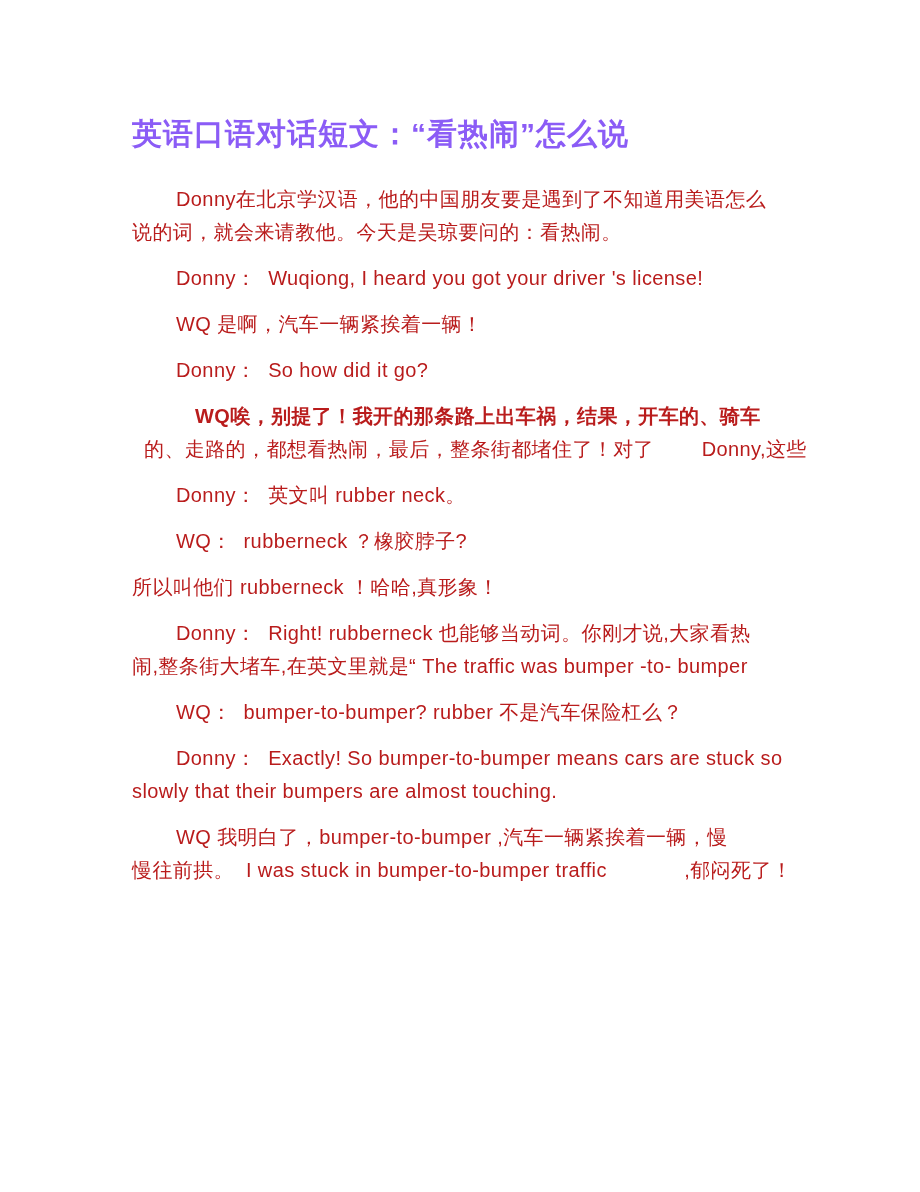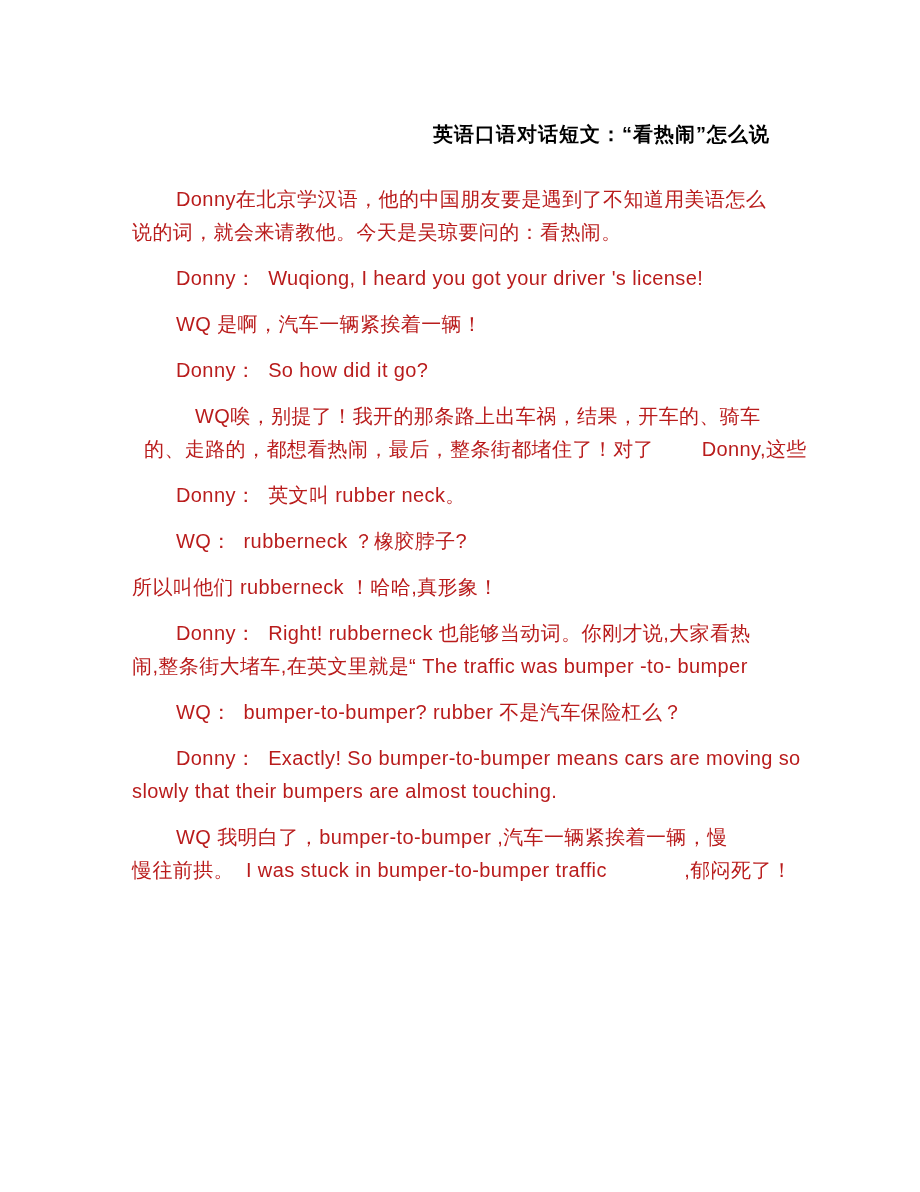--- a/index.html
+++ b/index.html
@@ -16,41 +16,41 @@
   }
   .page {
     box-sizing: border-box;
     width: 920px;
     height: 1192px;
     padding: 115px 150px 0 132px;
     background: #ffffff;
   }
   .title {
     margin: 0 0 30px 0;
-    font-size: 20px;
+    font-size: 30px;
     line-height: 38px;
     font-weight: 700;
-    text-align: right;
+    text-align: left;
     letter-spacing: 1px;
     white-space: pre;
-    color: #000000;
+    color: #8b5cf6;
   }
   .para {
     margin: 0 0 13px 0;
   }
   .line {
     display: block;
     white-space: pre;
     font-size: 20px;
     line-height: 33px;
     letter-spacing: 0.4px;
     color: #b91c1c;
   }
   .ind2  { padding-left: 44px; }  
-  .ind3  { padding-left: 63px; }  
+  .ind3  { padding-left: 63px; font-weight: bold; }  
   .ind05 { padding-left: 12px; }  
 </style>
 </head>
 <body>
 
 <div class="page">
 
   <h1 class="title">英语口语对话短文：“看热闹”怎么说</h1>
 
   <div>
@@ -93,21 +93,21 @@
     <div class="para">
       <span class="line ind2">Donny：  Right! rubberneck 也能够当动词。你刚才说,大家看热</span>
       <span class="line">闹,整条街大堵车,在英文里就是“ The traffic was bumper -to- bumper</span>
     </div>
 
     <div class="para">
       <span class="line ind2">WQ：  bumper-to-bumper? rubber 不是汽车保险杠么？</span>
     </div>
 
     <div class="para">
-      <span class="line ind2">Donny：  Exactly! So bumper-to-bumper means cars are moving so</span>
+      <span class="line ind2">Donny：  Exactly! So bumper-to-bumper means cars are stuck so</span>
       <span class="line">slowly that their bumpers are almost touching.</span>
     </div>
 
     <div class="para">
       <span class="line ind2">WQ 我明白了，bumper-to-bumper ,汽车一辆紧挨着一辆，慢</span>
       <span class="line">慢往前拱。  I was stuck in bumper-to-bumper traffic             ,郁闷死了！</span>
     </div>
 
   </div>
 </div>

